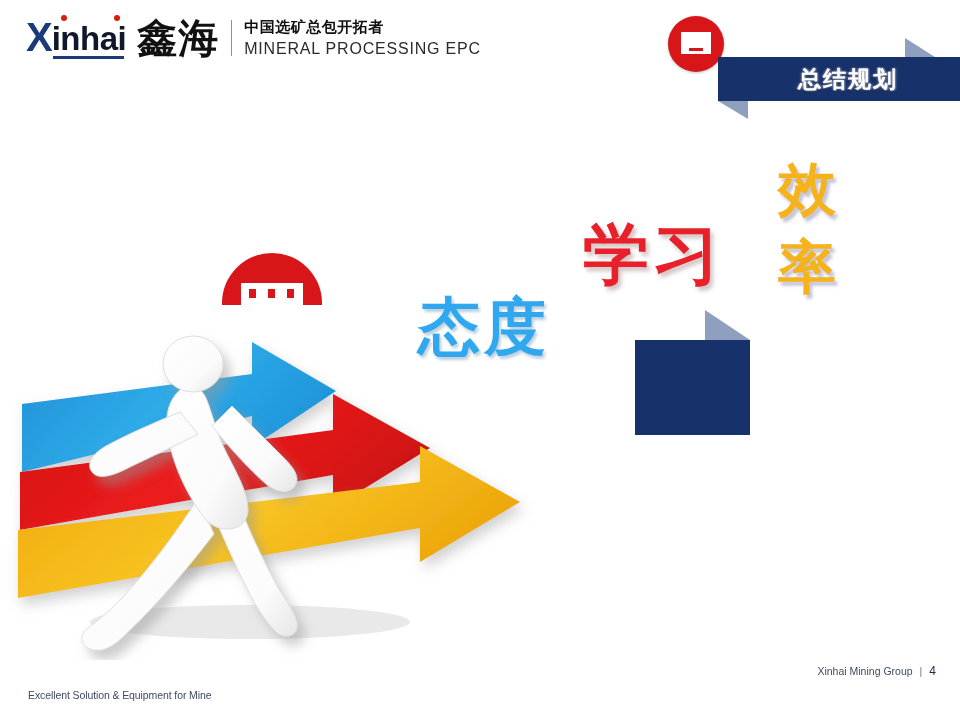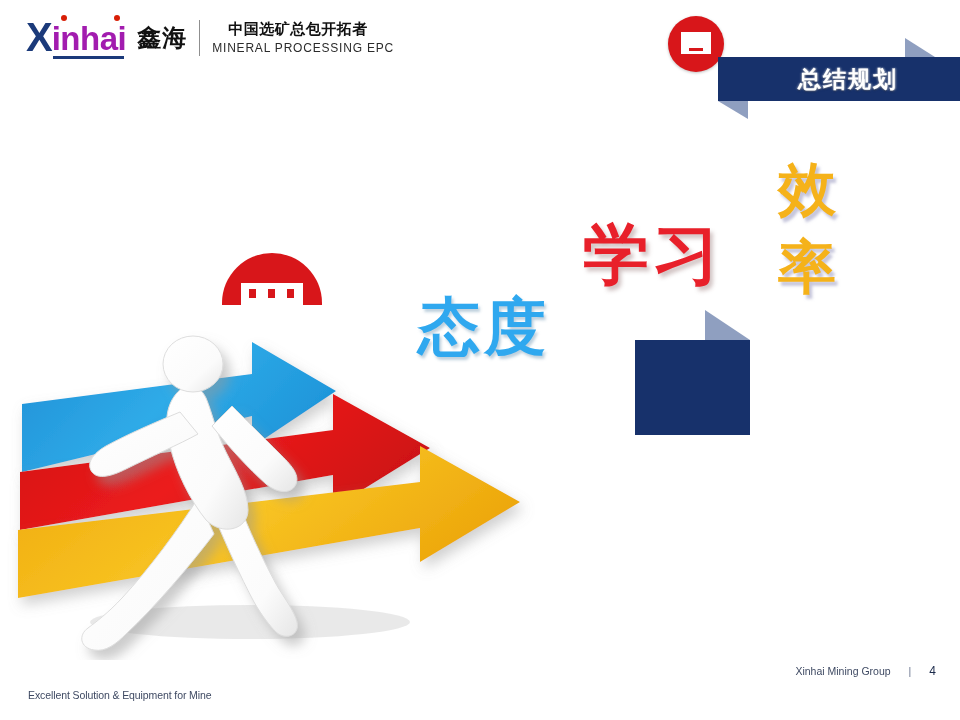--- a/index.html
+++ b/index.html
@@ -38,21 +38,21 @@
     position: relative;
     top: -1px;
   }
   .logo-word-wrap {
     position: relative;
     margin-left: 0px;
   }
   .logo-word {
     font-size: 33px;
     font-weight: bold;
-    color: #a21caf;
+    color: #0f172a;
     line-height: 1;
     letter-spacing: -0.5px;
     font-family: "Liberation Sans", sans-serif;
   }
   .logo-underline {
     position: absolute;
     left: 1px;
     right: 2px;
     bottom: -4px;
     height: 3px;
@@ -61,21 +61,21 @@
   .logo-dot {
     position: absolute;
     width: 6px;
     height: 6px;
     border-radius: 50%;
     background: #d81e06;
   }
   .logo-dot.d1 { left: 9px;  top: -7px; }
   .logo-dot.d2 { left: 62px; top: -7px; }
   .logo-cn {
-    font-size: 24px;
+    font-size: 40px;
     font-weight: bold;
     color: #111111;
     line-height: 1;
     margin-left: 11px;
     font-family: "DejaVu Sans", "Liberation Sans", sans-serif;
     letter-spacing: 1px;
   }
   .logo-divider {
     width: 1px;
     height: 36px;
@@ -87,24 +87,23 @@
     flex-direction: column;
     justify-content: center;
     line-height: 1.2;
   }
   .logo-tagline-cn {
     font-size: 15px;
     font-weight: bold;
     color: #111111;
     letter-spacing: 0.5px;
     font-family: "DejaVu Sans", "Liberation Sans", sans-serif;
-    margin-left: 16px;
   }
   .logo-tagline-en {
-    font-size: 12px;
+    font-size: 16px;
     color: #2b2b2b;
     letter-spacing: 0.8px;
     margin-top: 3px;
     font-family: "Liberation Sans", sans-serif;
   }
 
   
   .badge-circle {
     position: absolute;
     left: 668px;
@@ -288,21 +287,21 @@
     letter-spacing: -0.1px;
     font-family: "Liberation Sans", sans-serif;
     margin-top: 24px;
   }
   .footer-right {
     position: absolute;
     right: 24px;
     top: 664px;
     display: flex;
     align-items: center;
-    gap: 18px;
+    gap: 7px;
     font-size: 10.5px;
     color: #3f4a63;
     font-family: "Liberation Sans", sans-serif;
   }
   .footer-sep { color: #6b7590; }
   .footer-page {
     font-size: 12px;
     color: #1b2a4a;
     font-weight: normal;
   }

